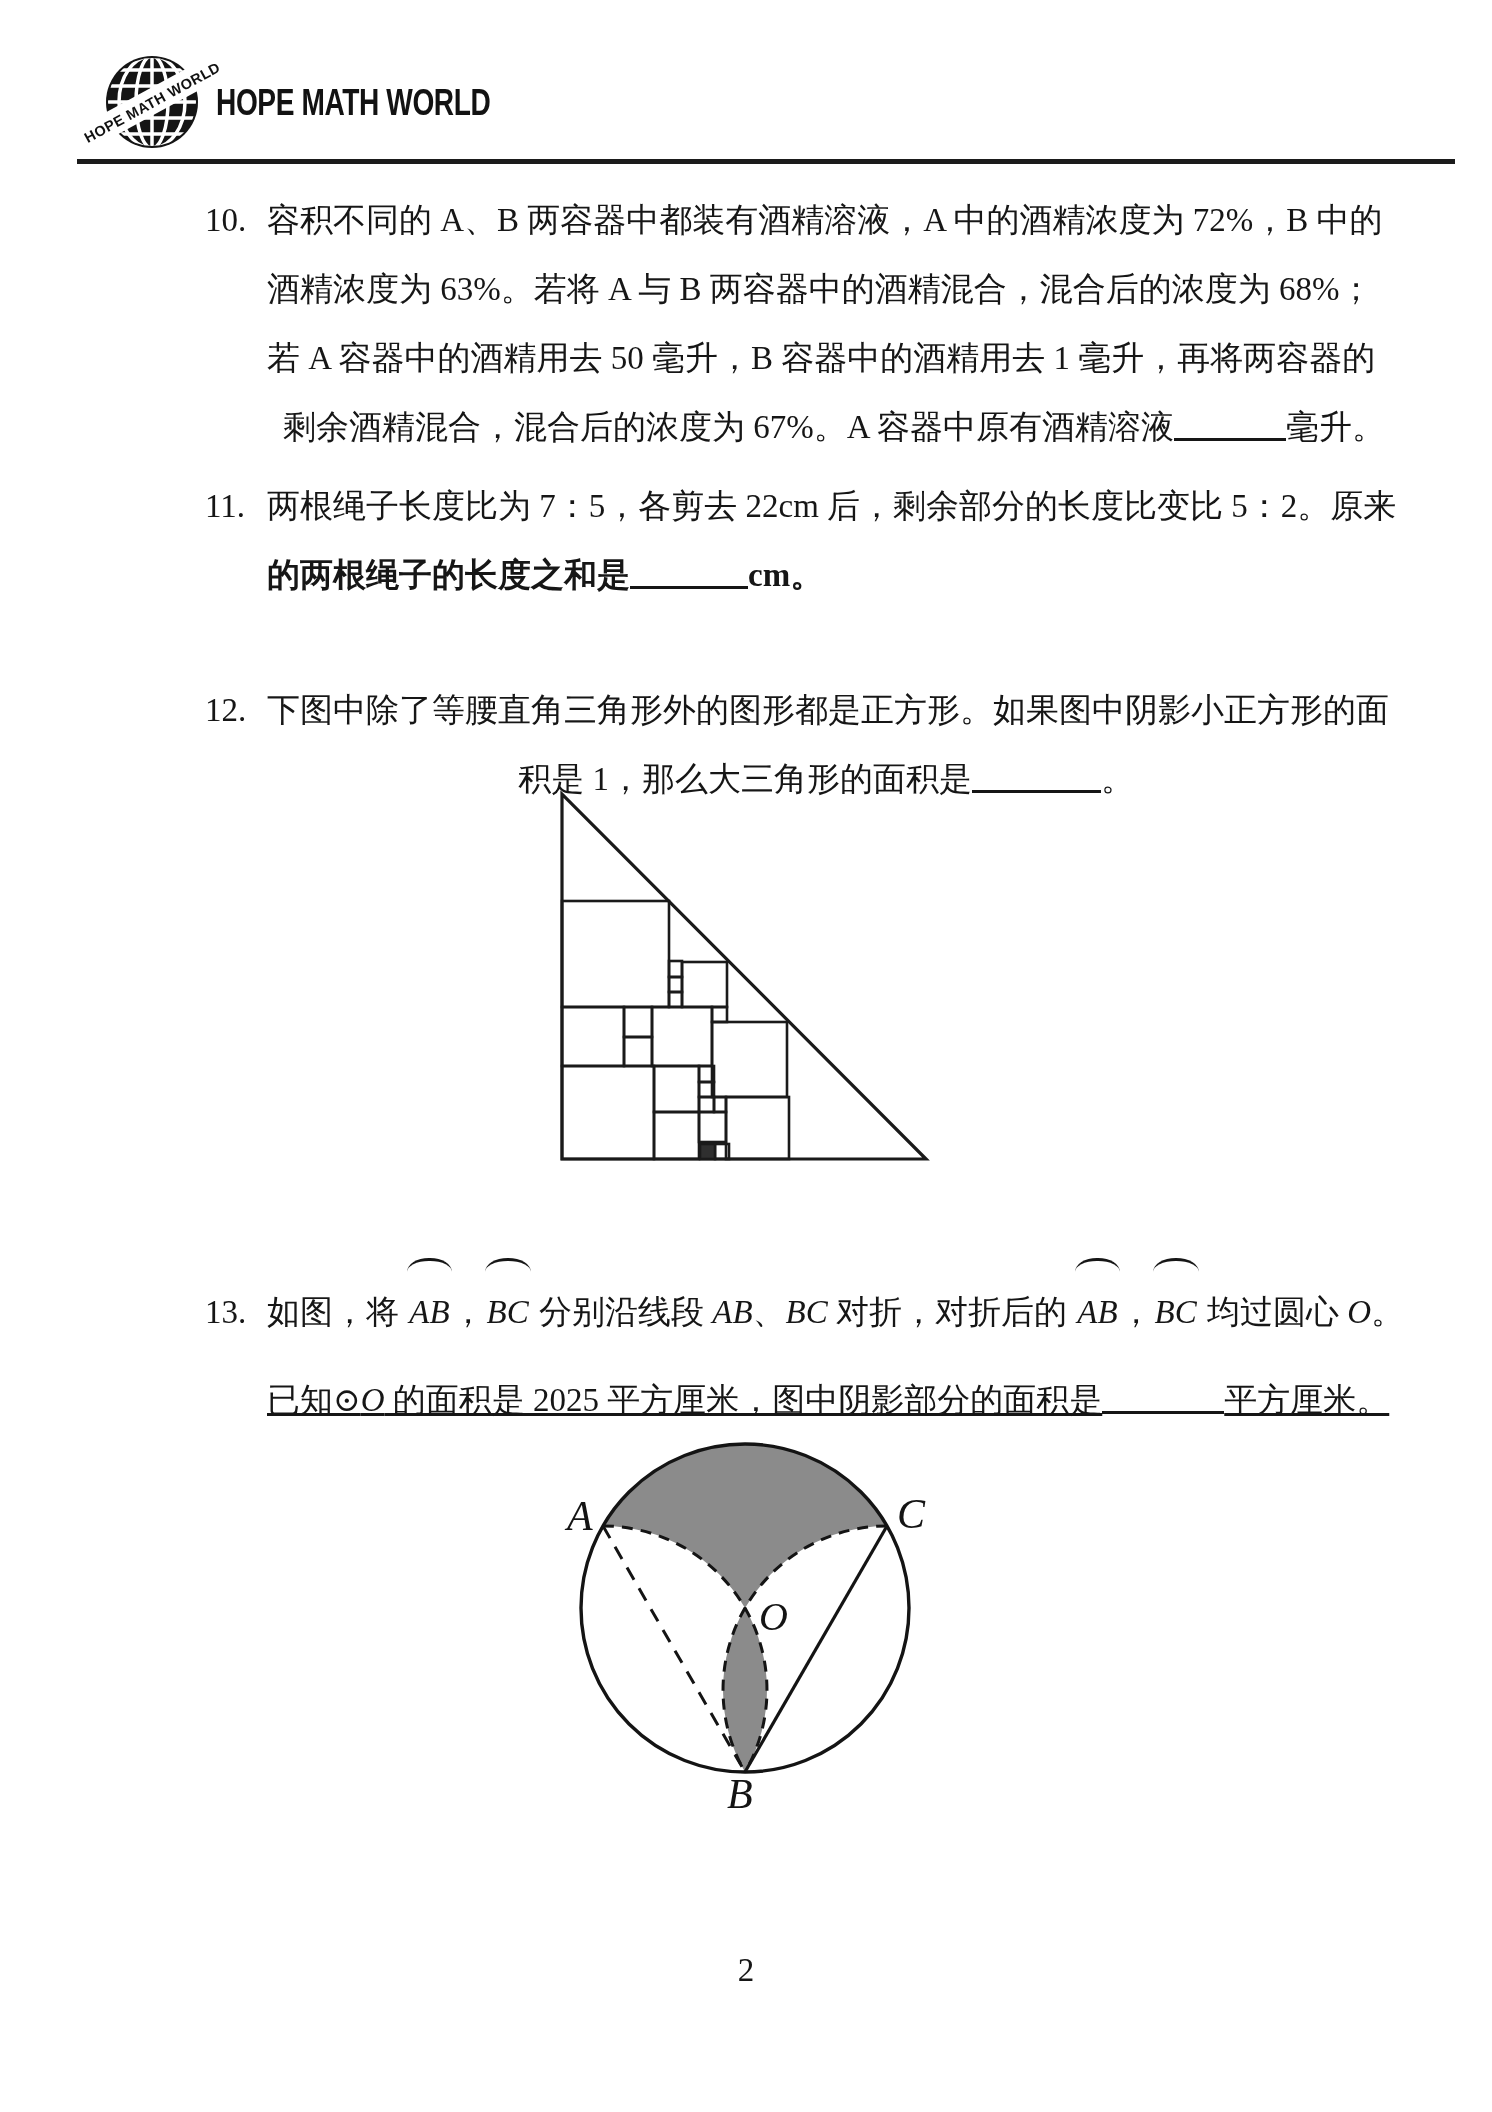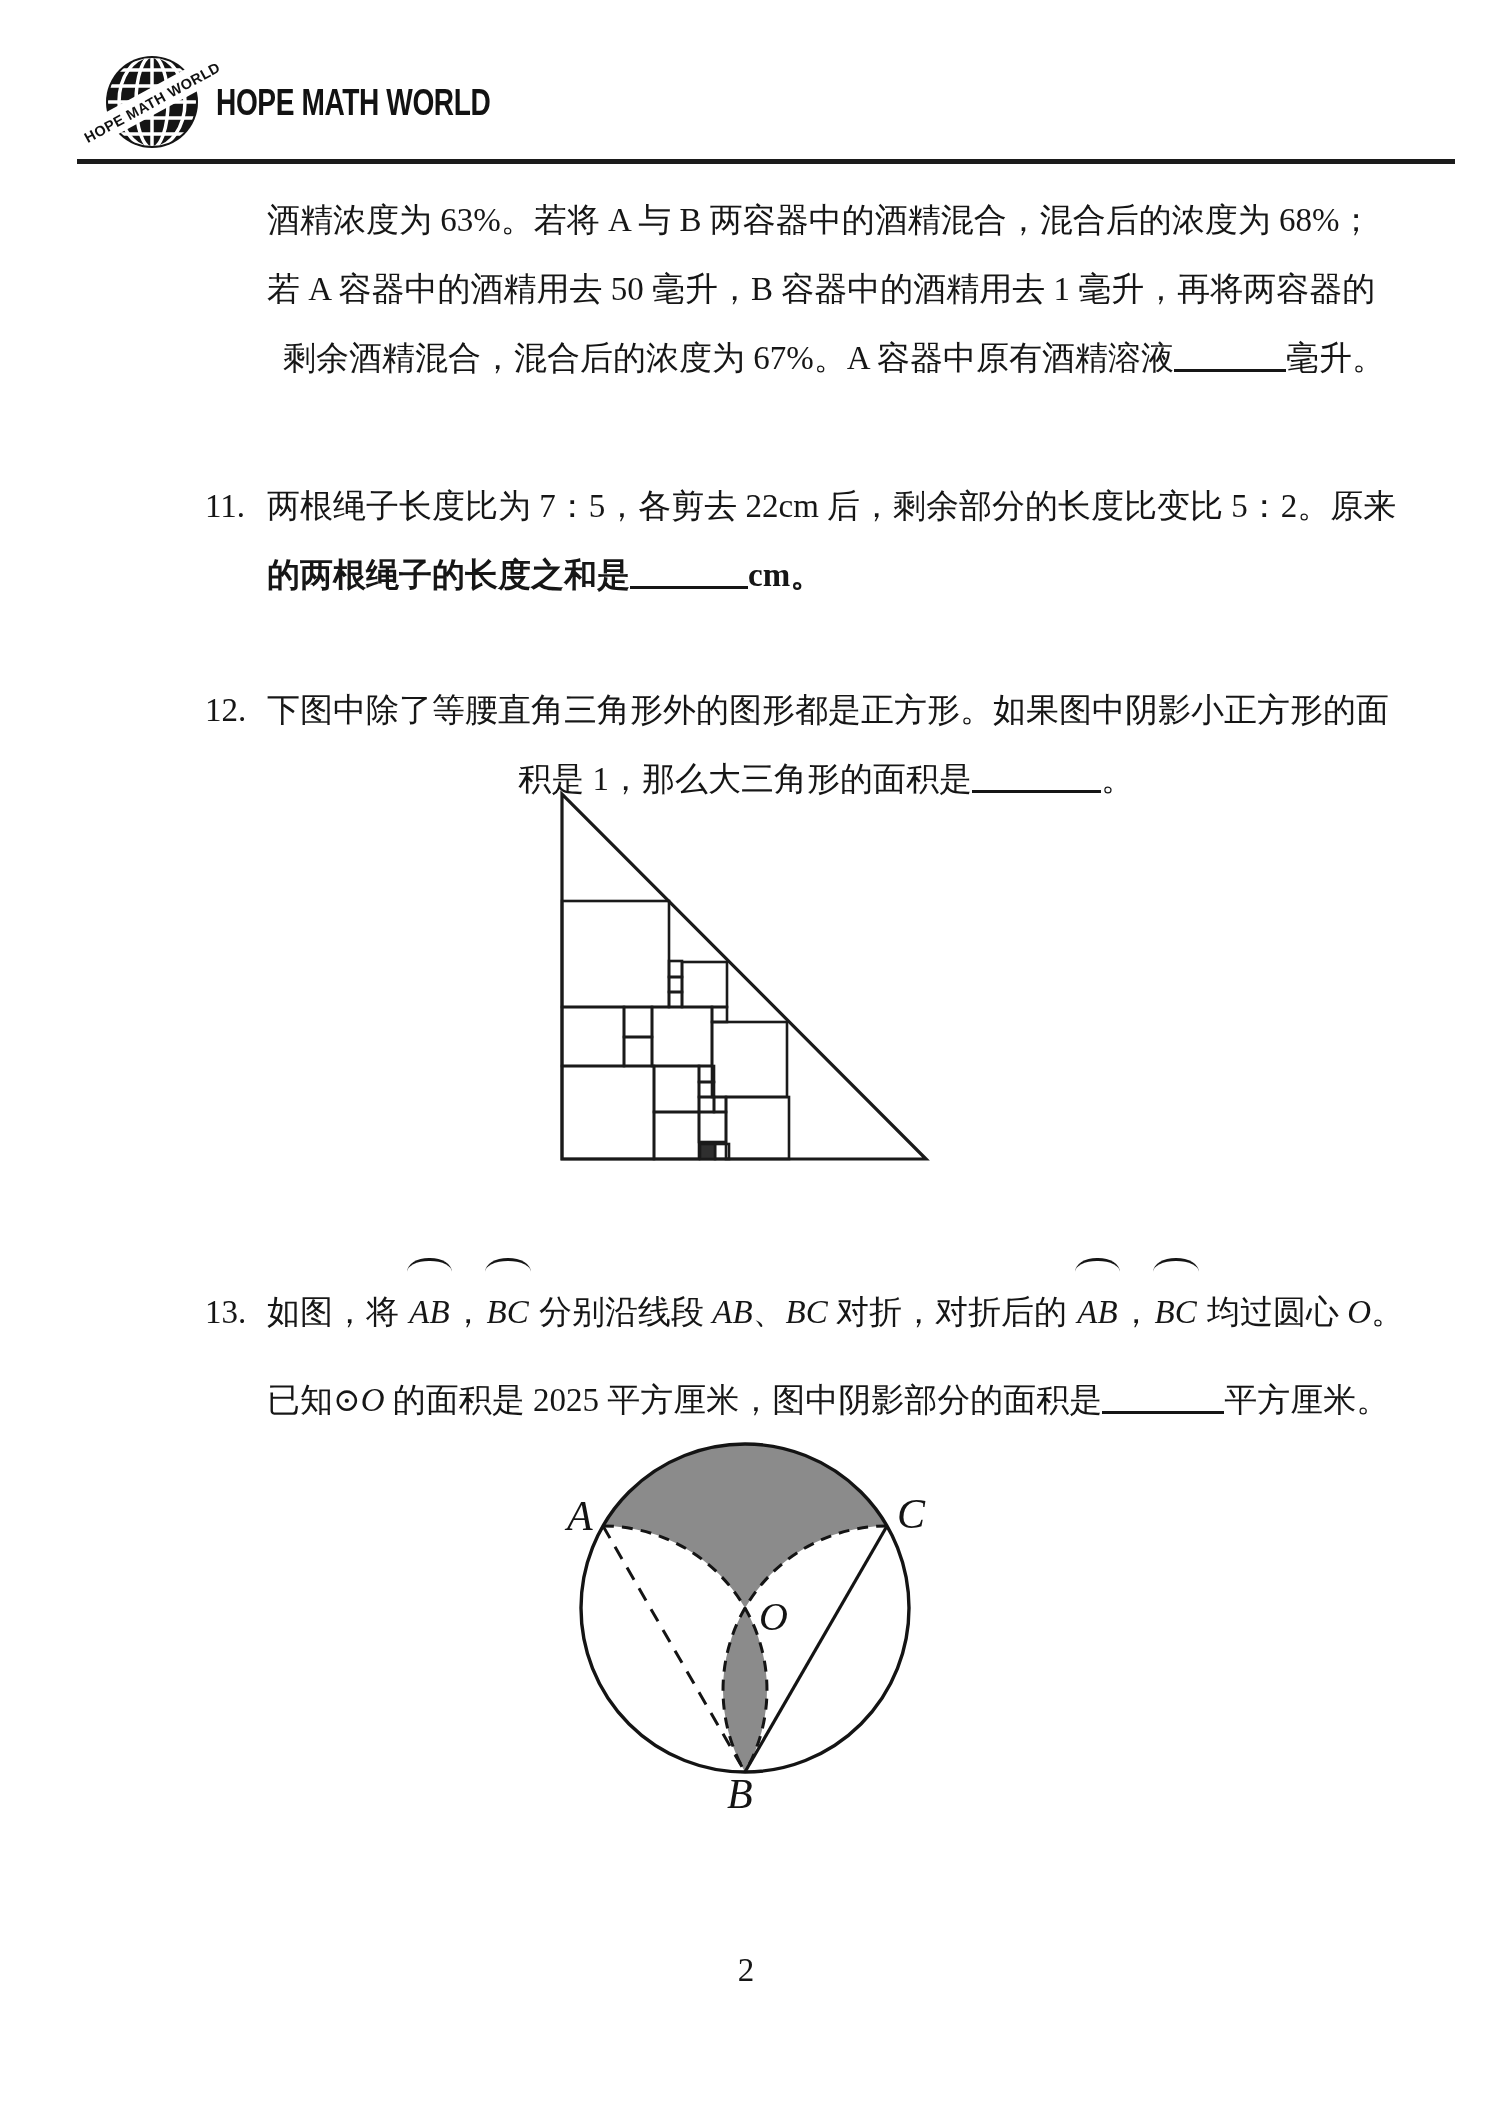--- a/index.html
+++ b/index.html
@@ -70,35 +70,36 @@
       <text x="70" y="67.5" text-anchor="middle" font-family="Liberation Sans, DejaVu Sans, sans-serif" font-size="14.5" font-weight="bold" letter-spacing="0.5" fill="#111111">HOPE MATH WORLD</text>
     </g>
   </svg>
 
   <div class="wordmark">HOPE MATH WORLD</div>
 
   <div class="header-rule"></div>
 
   <div class="problems">
       <div class="problem" style="top: 186px; line-height: 69px;">
+        <div class="pline" style="height: 69px;"><span class="pnum">10.</span>容积不同的 A、B 两容器中都装有酒精溶液，A 中的酒精浓度为 72%，B 中的</div>
         <div class="pline" style="height: 69px;">酒精浓度为 63%。若将 A 与 B 两容器中的酒精混合，混合后的浓度为 68%；</div>
         <div class="pline" style="height: 69px;">若 A 容器中的酒精用去 50 毫升，B 容器中的酒精用去 1 毫升，再将两容器的</div>
         <div class="pline" style="height: 69px; text-align: right;">剩余酒精混合，混合后的浓度为 67%。A 容器中原有酒精溶液<span class="blank" style="width: 112px;"></span>毫升。</div>
       </div>
       <div class="problem" style="top: 472px; line-height: 69px;">
         <div class="pline" style="height: 69px;"><span class="pnum">11.</span>两根绳子长度比为 7：5，各剪去 22cm 后，剩余部分的长度比变比 5：2。原来</div>
         <div class="pline" style="height: 69px; font-weight: bold;">的两根绳子的长度之和是<span class="blank" style="width: 118px;"></span>cm。</div>
       </div>
       <div class="problem" style="top: 676px; line-height: 69px;">
         <div class="pline" style="height: 69px;"><span class="pnum">12.</span>下图中除了等腰直角三角形外的图形都是正方形。如果图中阴影小正方形的面</div>
         <div class="pline" style="height: 69px; text-align: center;">积是 1，那么大三角形的面积是<span class="blank" style="width: 129px;"></span>。</div>
       </div>
       <div class="problem" style="top: 1268px; line-height: 88px;">
         <div class="pline" style="height: 88px;"><span class="pnum">13.</span>如图，将 <span class="arc"><span class="arc-cap"></span>AB</span>，<span class="arc"><span class="arc-cap"></span>BC</span> 分别沿线段 <span class="lat-it">AB</span>、<span class="lat-it">BC</span> 对折，对折后的 <span class="arc"><span class="arc-cap"></span>AB</span>，<span class="arc"><span class="arc-cap"></span>BC</span> 均过圆心 <span class="lat-it">O</span>。</div>
-        <div class="pline" style="height: 88px;">已知⊙<span class="lat-it">O</span> 的面积是 2025 平方厘米，图中阴影部分的面积是<span class="blank" style="width: 122px;"></span>平方厘米。</div>
+        <div class="pline" style="height: 88px; text-decoration: underline;">已知⊙<span class="lat-it">O</span> 的面积是 2025 平方厘米，图中阴影部分的面积是<span class="blank" style="width: 122px;"></span>平方厘米。</div>
       </div>
     </div>
 
   <svg class="fig" style="left:559px; top:791px;" width="370" height="371" viewBox="-3 -3 370 371" fill="none" stroke="#1a1a1a" stroke-width="2.6">
     <path d="M0,0 L0,365 L364,365 Z" stroke-width="3.2"></path>
     <g>
       <rect x="0" y="107" width="107" height="106"></rect>
       <rect x="107" y="167" width="13" height="16"></rect>
       <rect x="107" y="183" width="13" height="15"></rect>
       <rect x="107" y="198" width="13" height="15"></rect>

